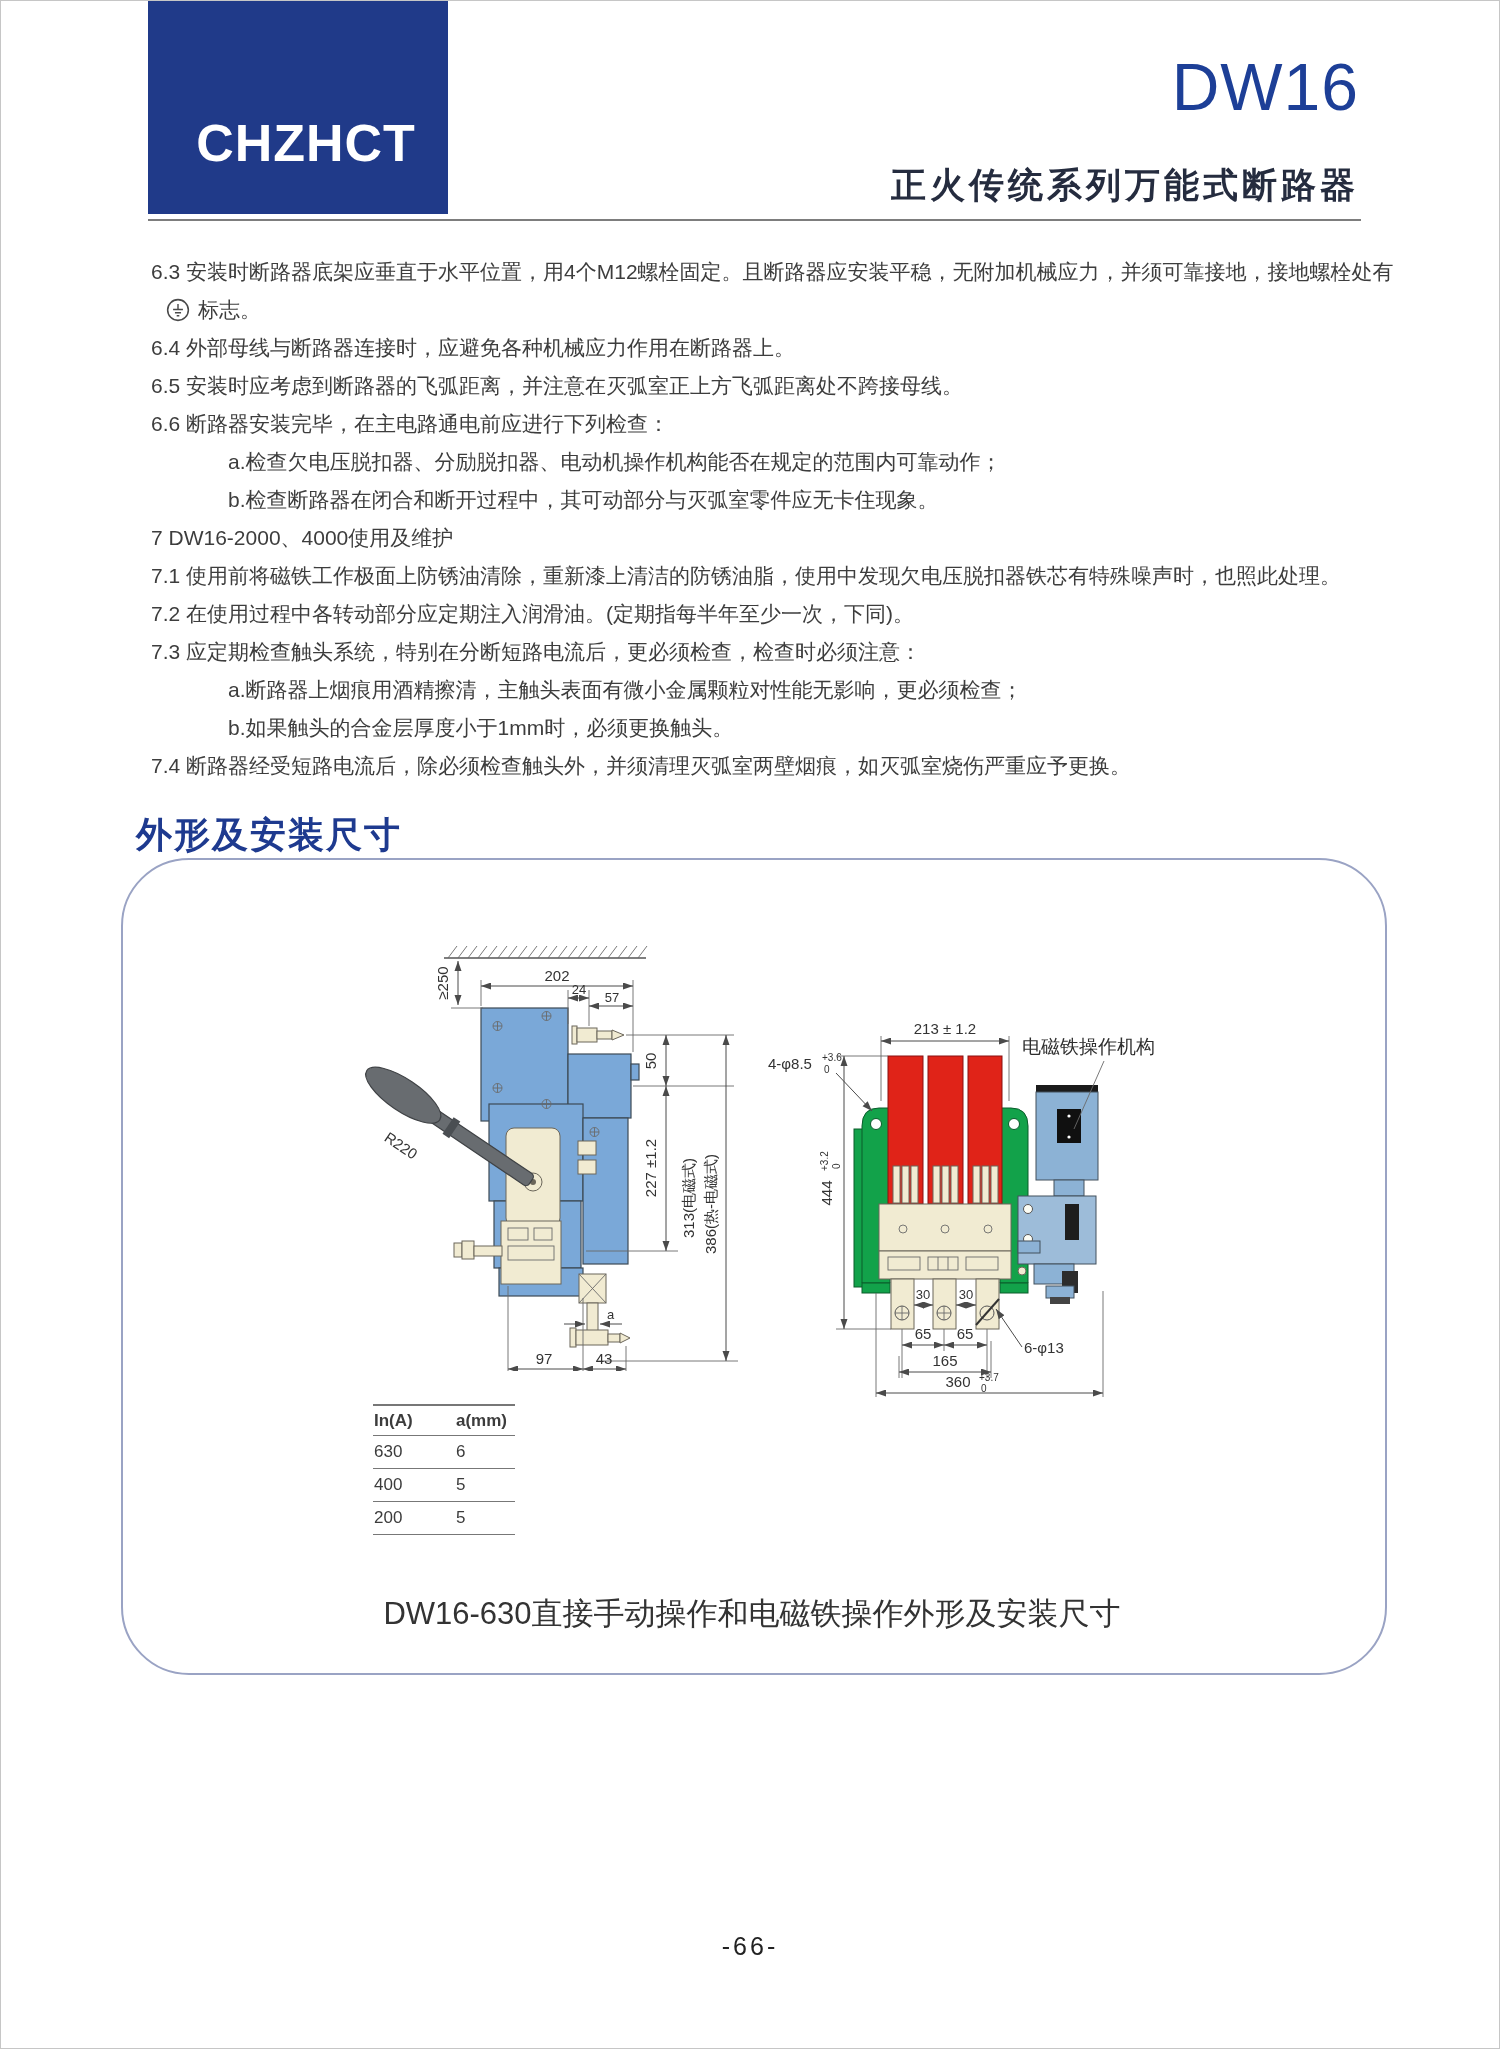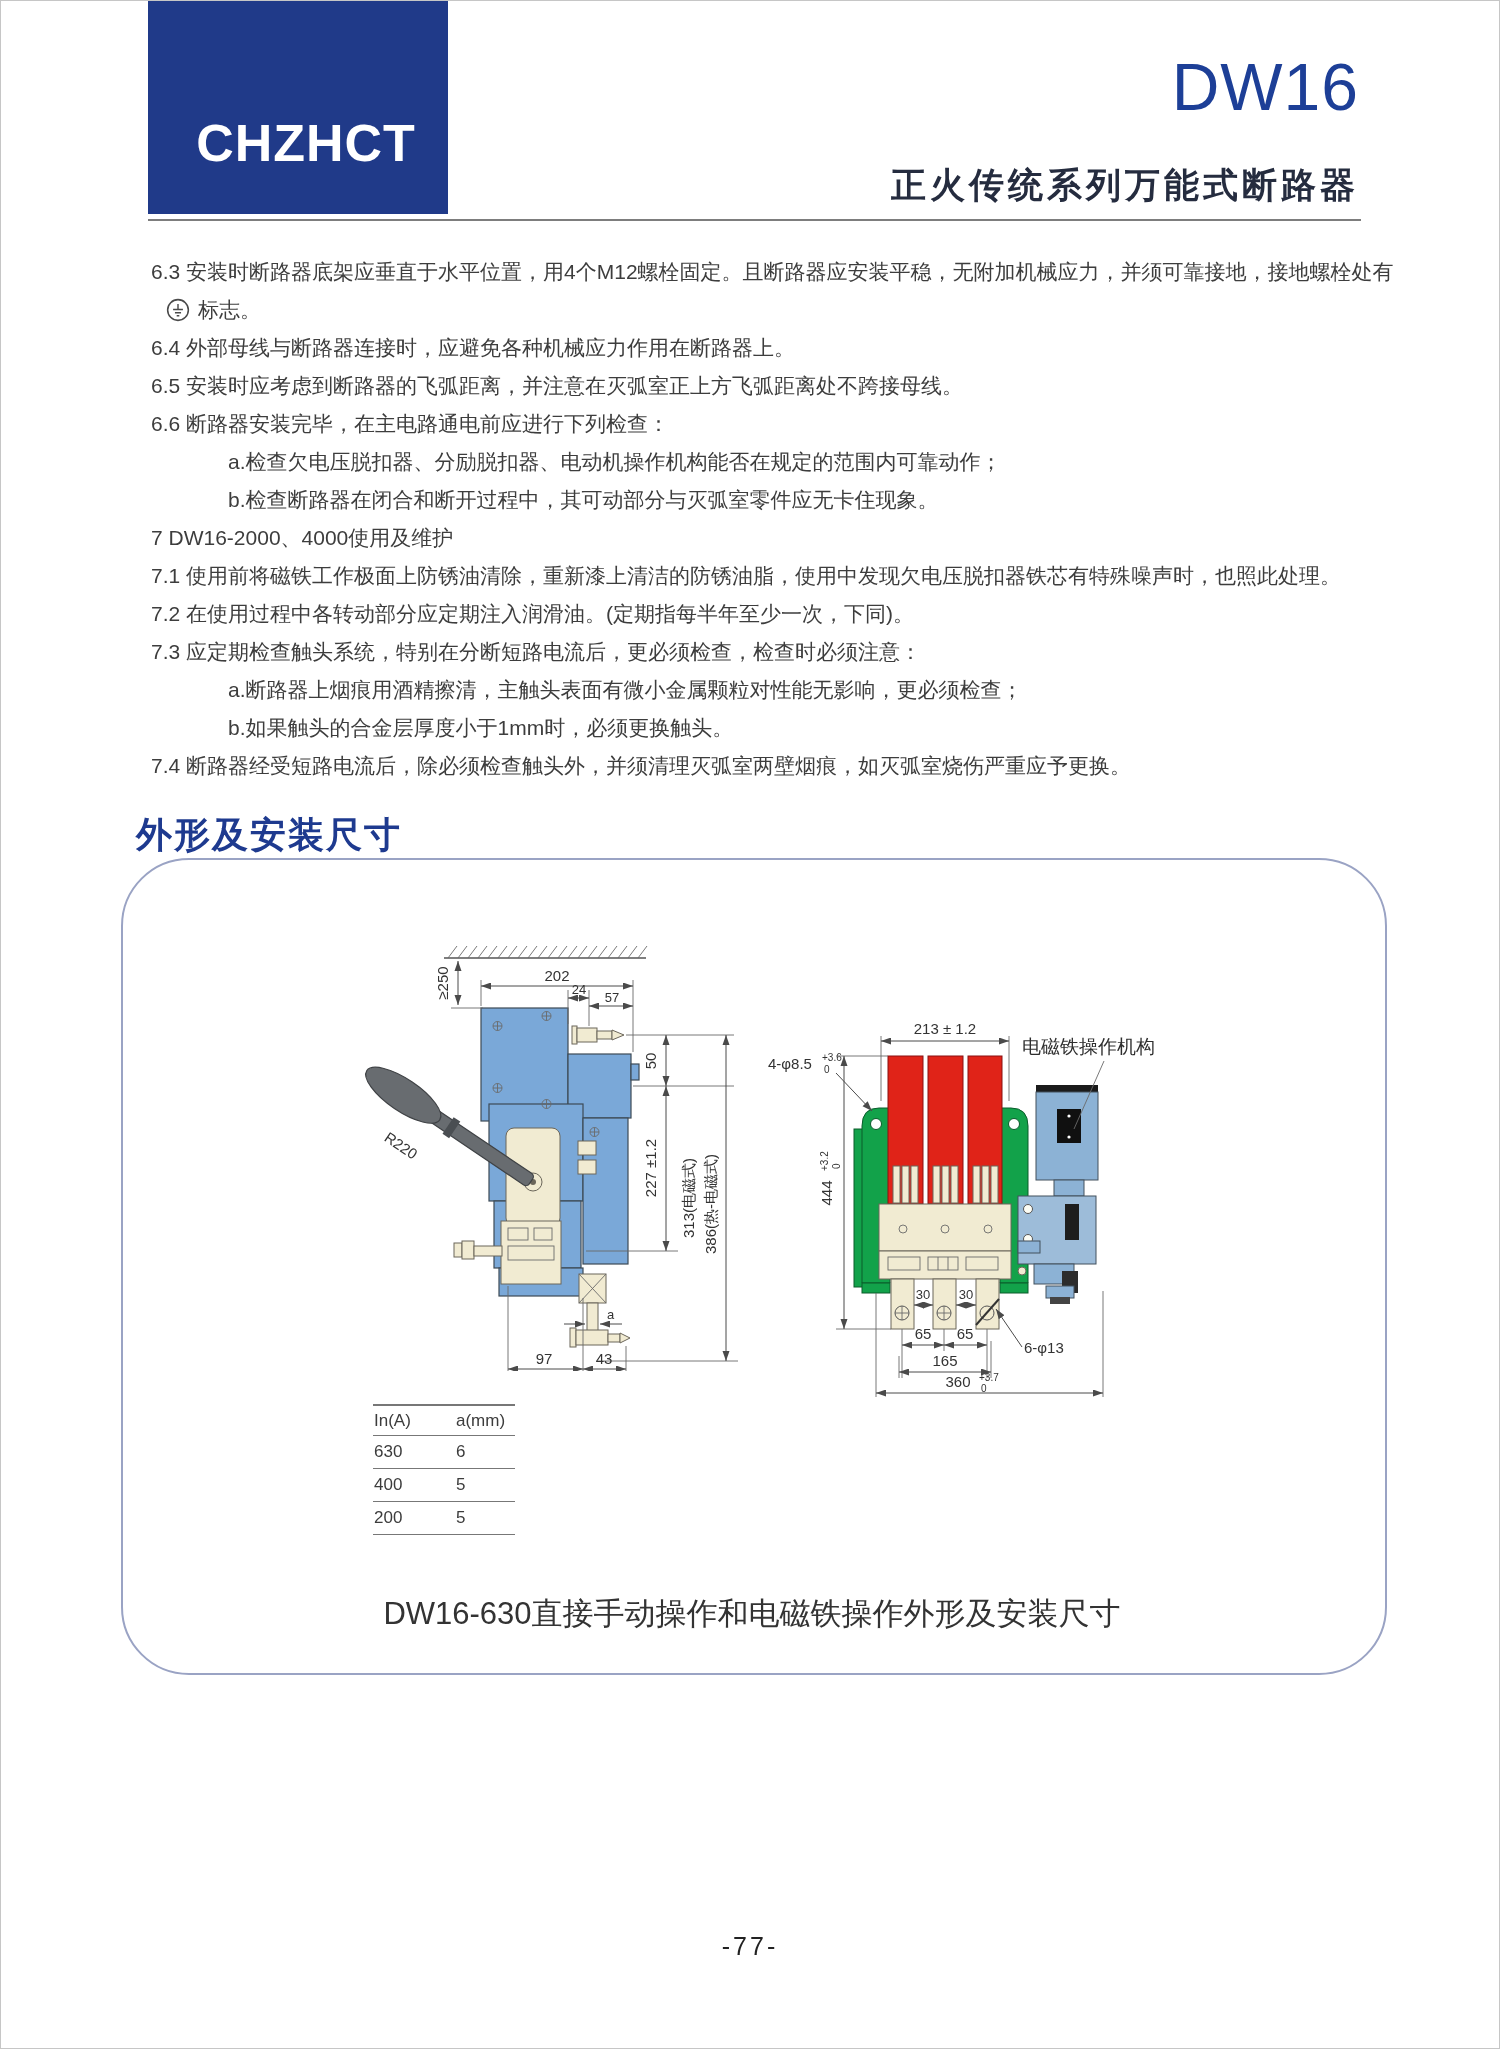--- a/index.html
+++ b/index.html
@@ -39,21 +39,21 @@
   .blue{fill:#7aa8d8;}
   .beige{fill:#f1ebd2;stroke:#6b665a;stroke-width:1;}
   .red{fill:#e02318;stroke:#8a1010;stroke-width:1;}
   .green{fill:#12a24a;stroke:#0a5c2b;stroke-width:1;}
   .sblue{fill:#8cb2d5;stroke:#42505c;stroke-width:1;}
   .sblue2{fill:#9dbcd9;stroke:#42505c;stroke-width:1;}
   .grey{fill:#686c70;stroke:#3f4245;stroke-width:1.2;}
 
   
   .spec-table{position:absolute;left:372px;top:1403px;width:142px;border-collapse:collapse;font-size:17px;color:#3c3c3c;}
-  .spec-table th{font-weight:normal;text-align:left;height:27px;margin-left:36px;}
+  .spec-table th{font-weight:bold;text-align:left;height:27px;margin-left:36px;}
   .spec-table td{height:30px;}
   .spec-table thead tr{border-top:2px solid #777;border-bottom:1px solid #777;}
   .spec-table tbody tr{border-bottom:1px solid #777;}
   .spec-table th:first-child,.spec-table td:first-child{width:80px;}
 
   .fig-caption{position:absolute;left:120px;top:1592px;width:1262px;text-align:center;font-size:31px;color:#333;}
   .page-num{position:absolute;left:0;right:0;top:1931px;text-align:center;font-size:25px;color:#222;letter-spacing:3px;}
 </style>
 </head>
 <body>
@@ -365,14 +365,14 @@
         </tr>
         <tr>
           <td>200</td>
           <td>5</td>
         </tr>
       </tbody>
   </table>
 
   <div class="fig-caption">DW16-630直接手动操作和电磁铁操作外形及安装尺寸</div>
 
-  <div class="page-num">-77-</div>
+  <div class="page-num">-66-</div>
 </div>
 
 </body></html>

